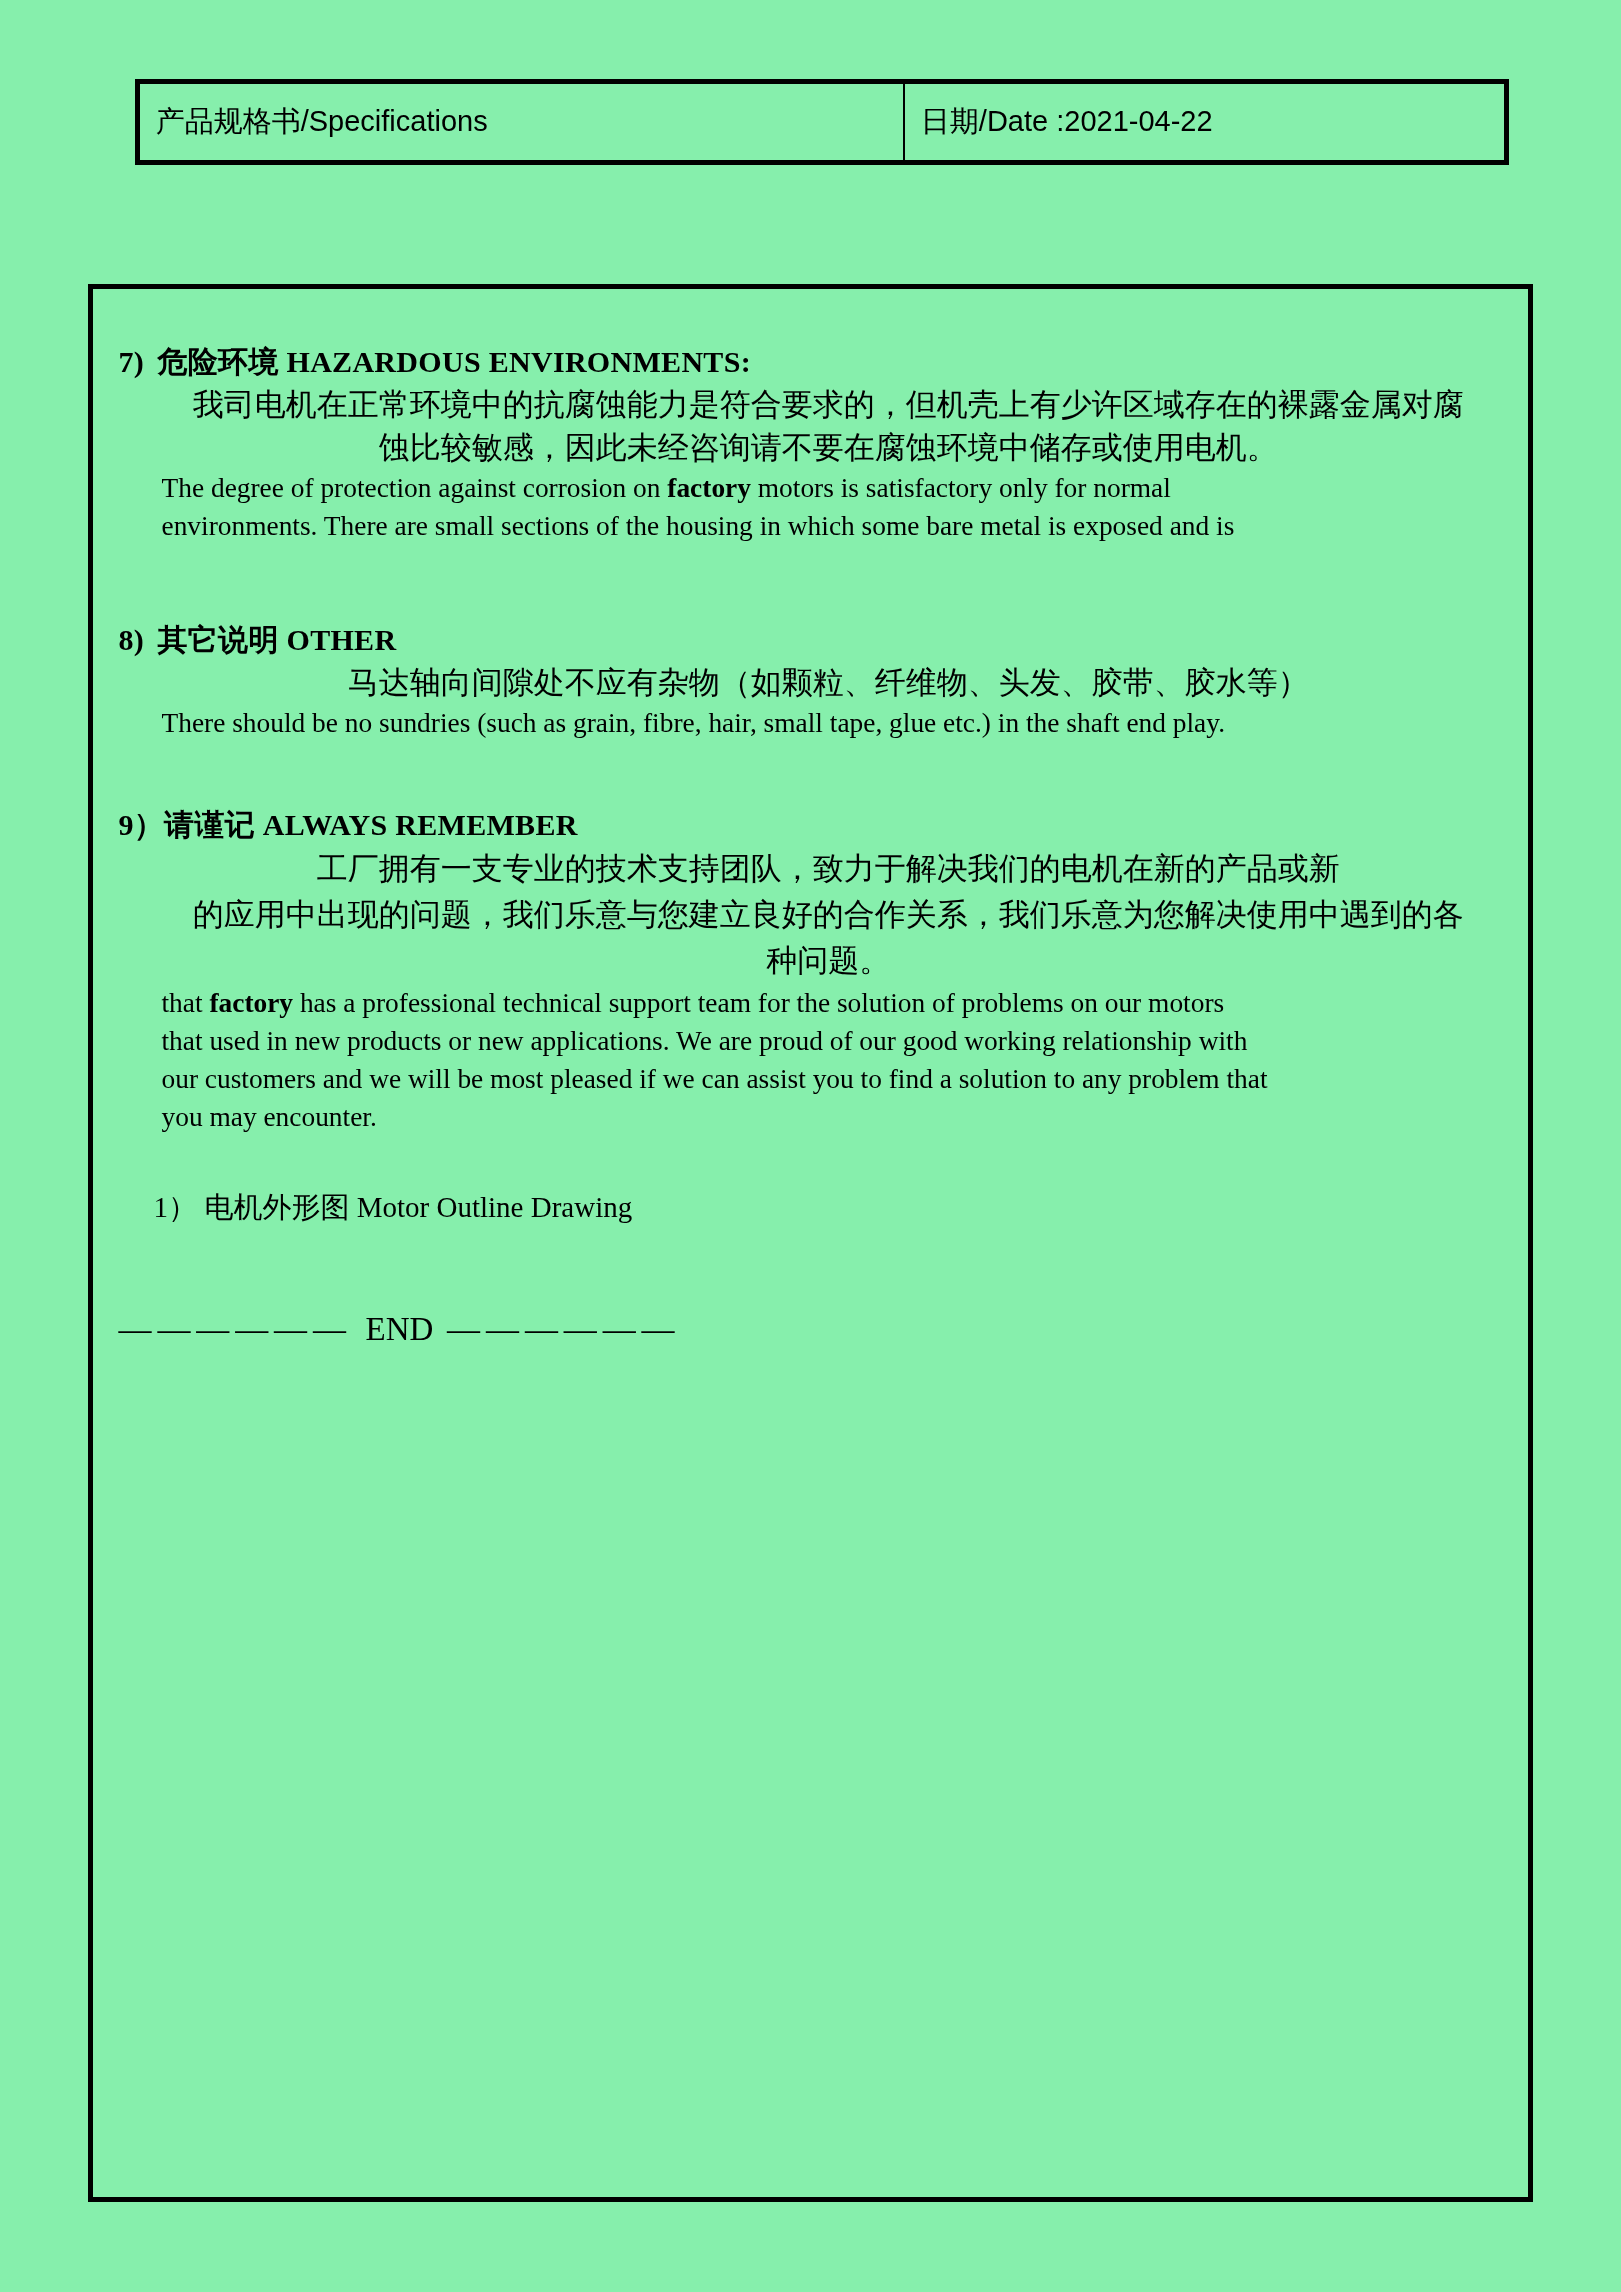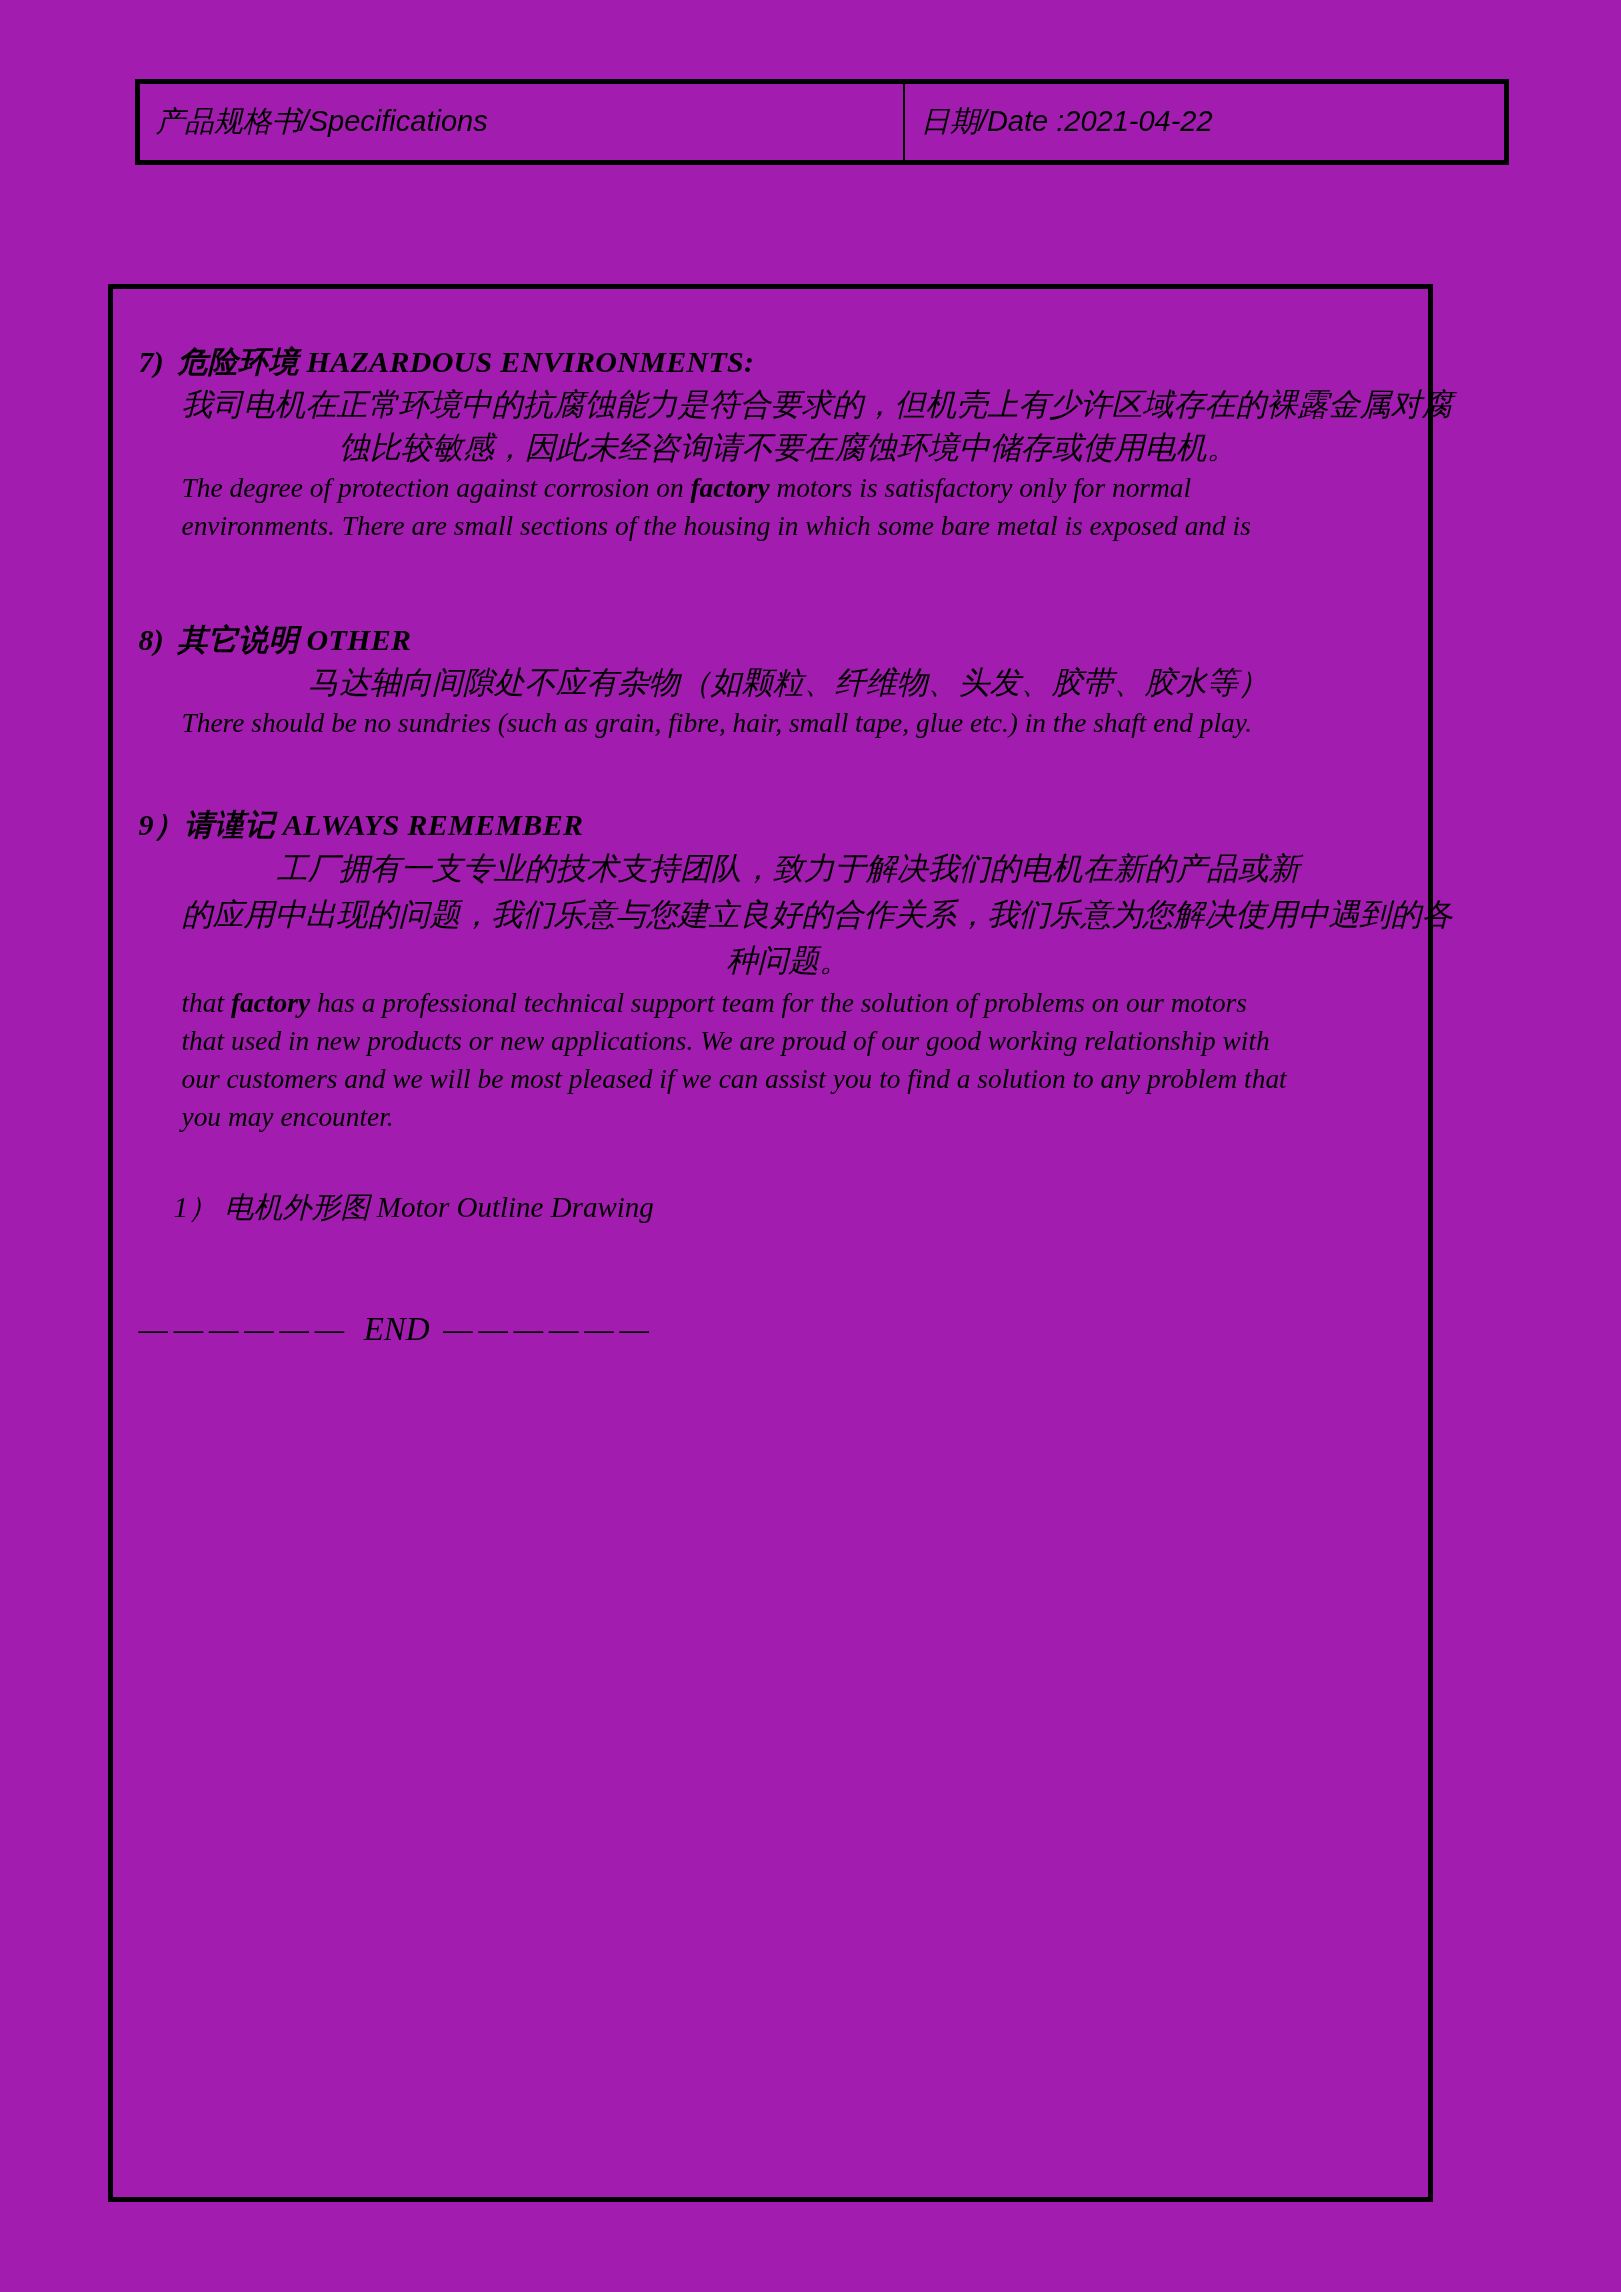--- a/index.html
+++ b/index.html
@@ -1,21 +1,20 @@
 <!DOCTYPE html>
 <html><head>
 <meta charset="utf-8">
 <style>
   html,body { margin:0; padding:0; background:#e8e8e8; }
   .page {
     position:relative; width:1621px; height:2293px;
-    background:#a21caf; color:#000;
+    background:#86efac; color:#000;
     font-family:"Liberation Serif", serif;
     overflow:hidden;
-    font-style:italic;
   }
 
   
   table.hdr {
     position:absolute; left:135px; top:79px; width:1374px;
     border-collapse:collapse; table-layout:fixed;
     border:5.9px solid #000;
   }
   table.hdr td {
     border:2px solid #000;
@@ -26,25 +25,24 @@
     vertical-align:middle;
     white-space:nowrap;
     overflow:hidden;
   }
   table.hdr td.ver { text-align:center; padding-left:0; }
   .model { margin-left:35px; }
 
   
   .box {
     position:absolute; left:88px; top:284px;
-    width:1325px; height:1918px;
+    width:1445px; height:1918px;
     box-sizing:border-box;
     border:5.9px solid #000;
     padding:51px 33px 0 25.5px;
-    margin-left:20px;
   }
 
   .sec-head {
     font-weight:bold;
     font-size:30px;
     line-height:43px;
     letter-spacing:0.3px;
     white-space:nowrap;
   }
   .num  { display:inline-block; min-width:39px; }

